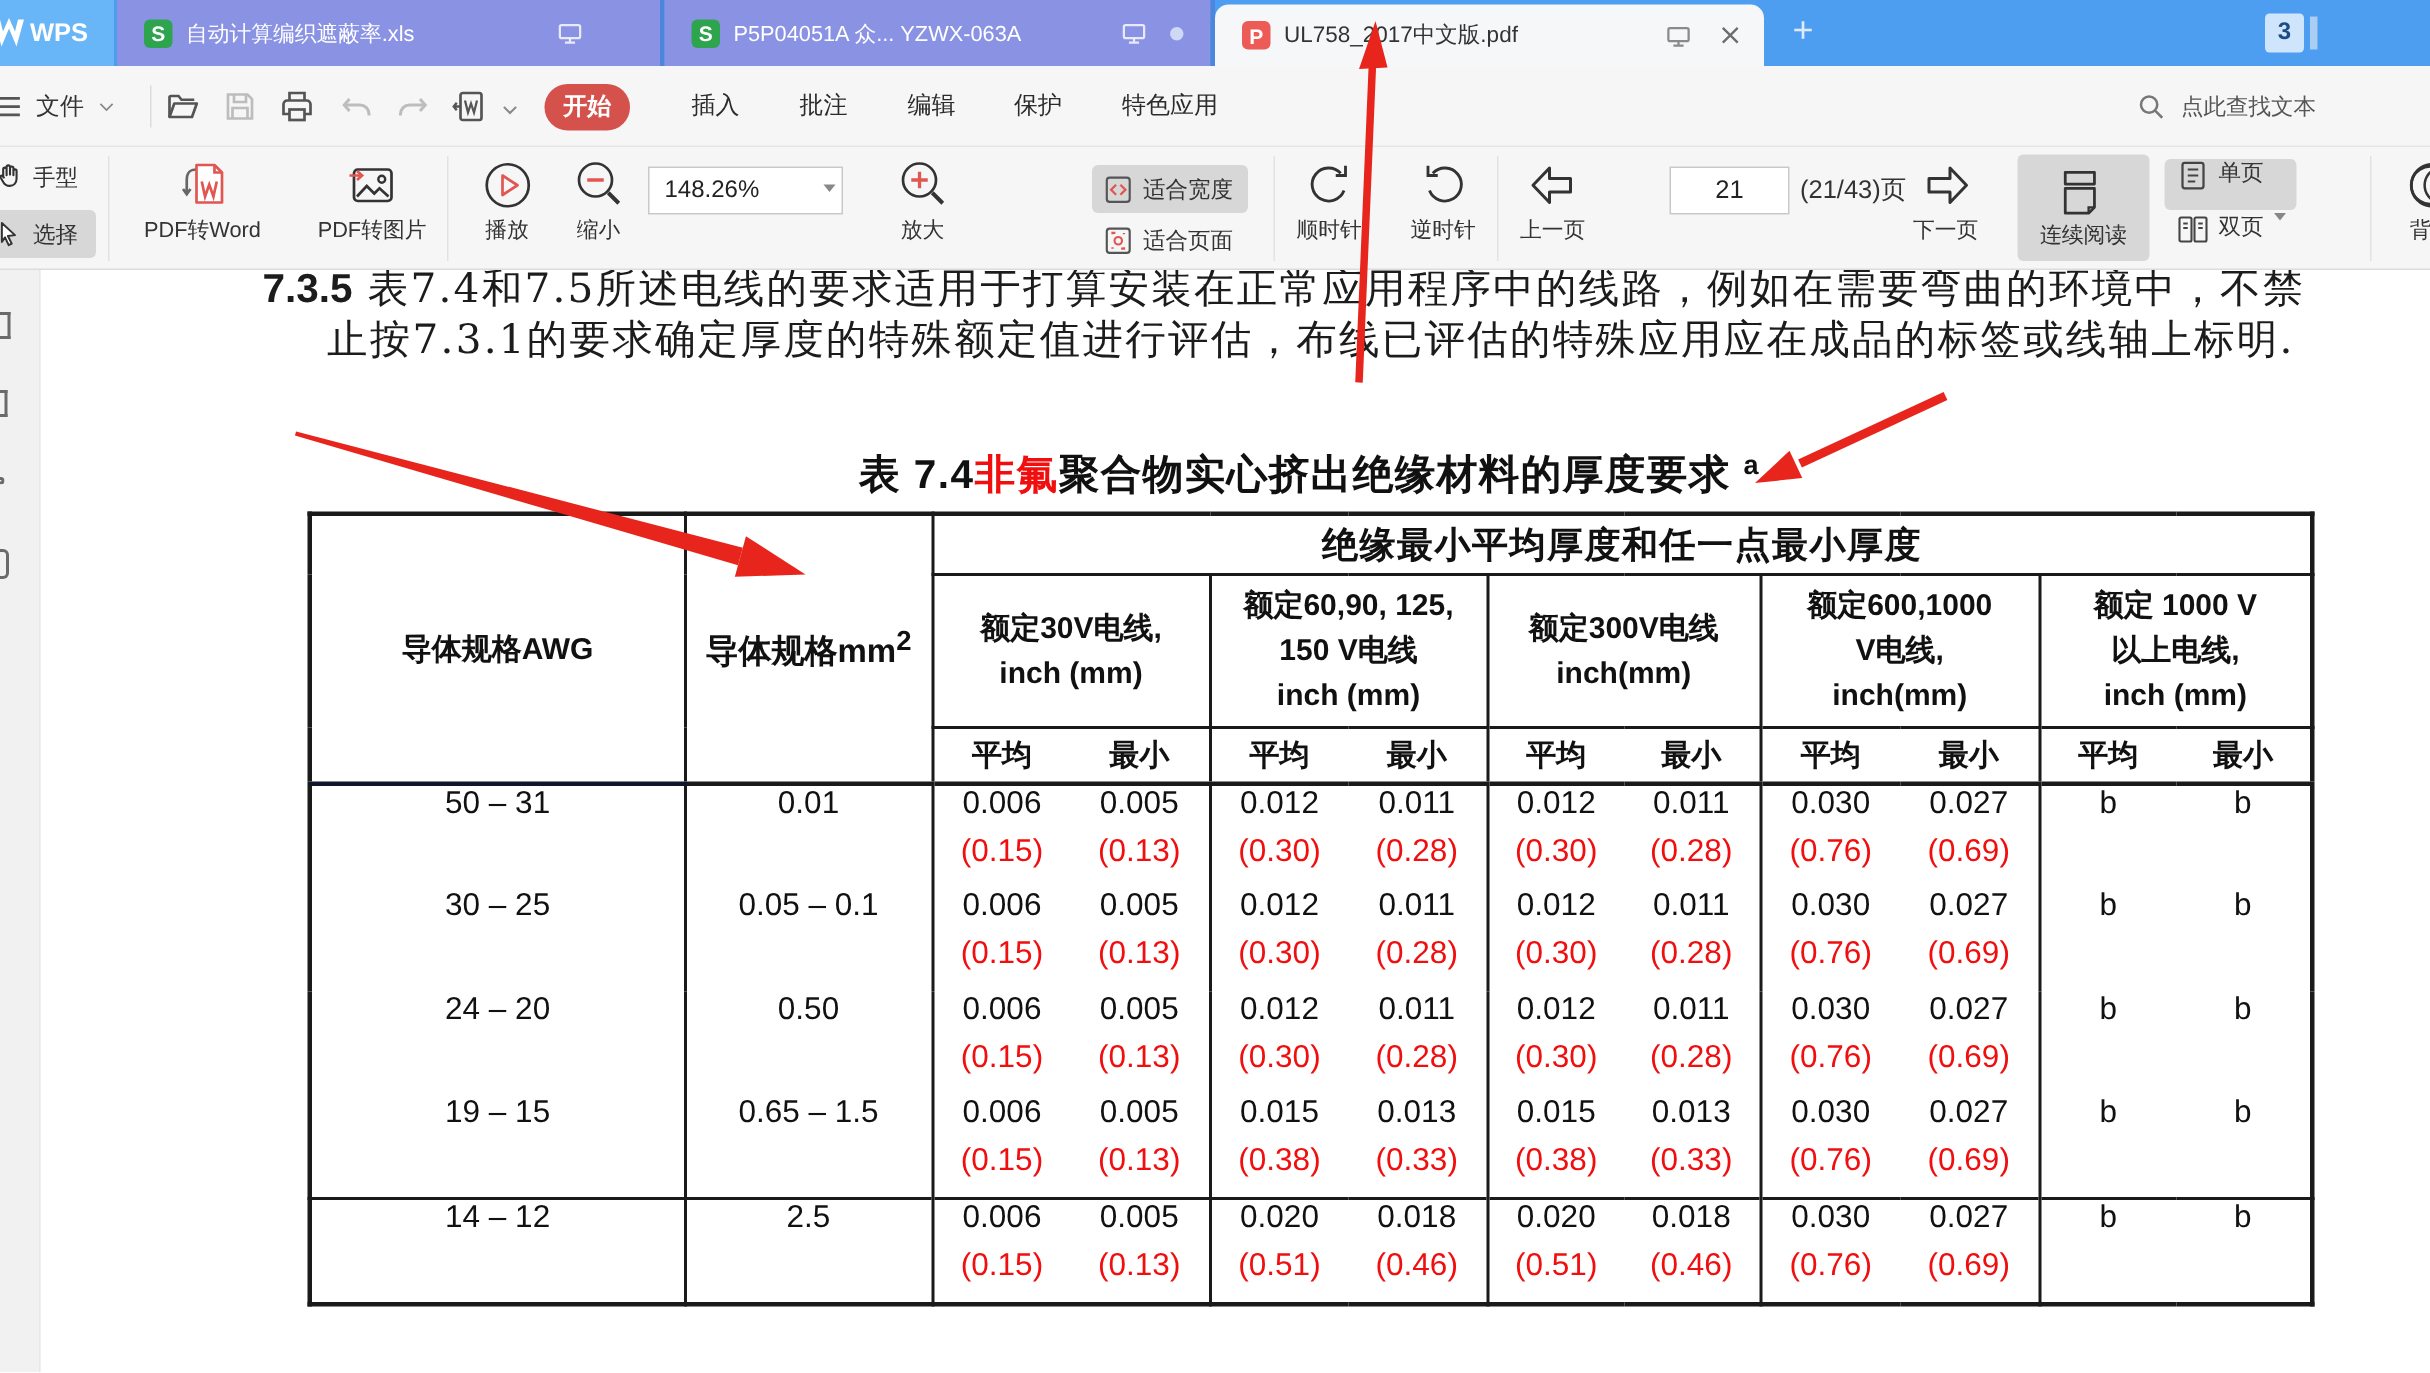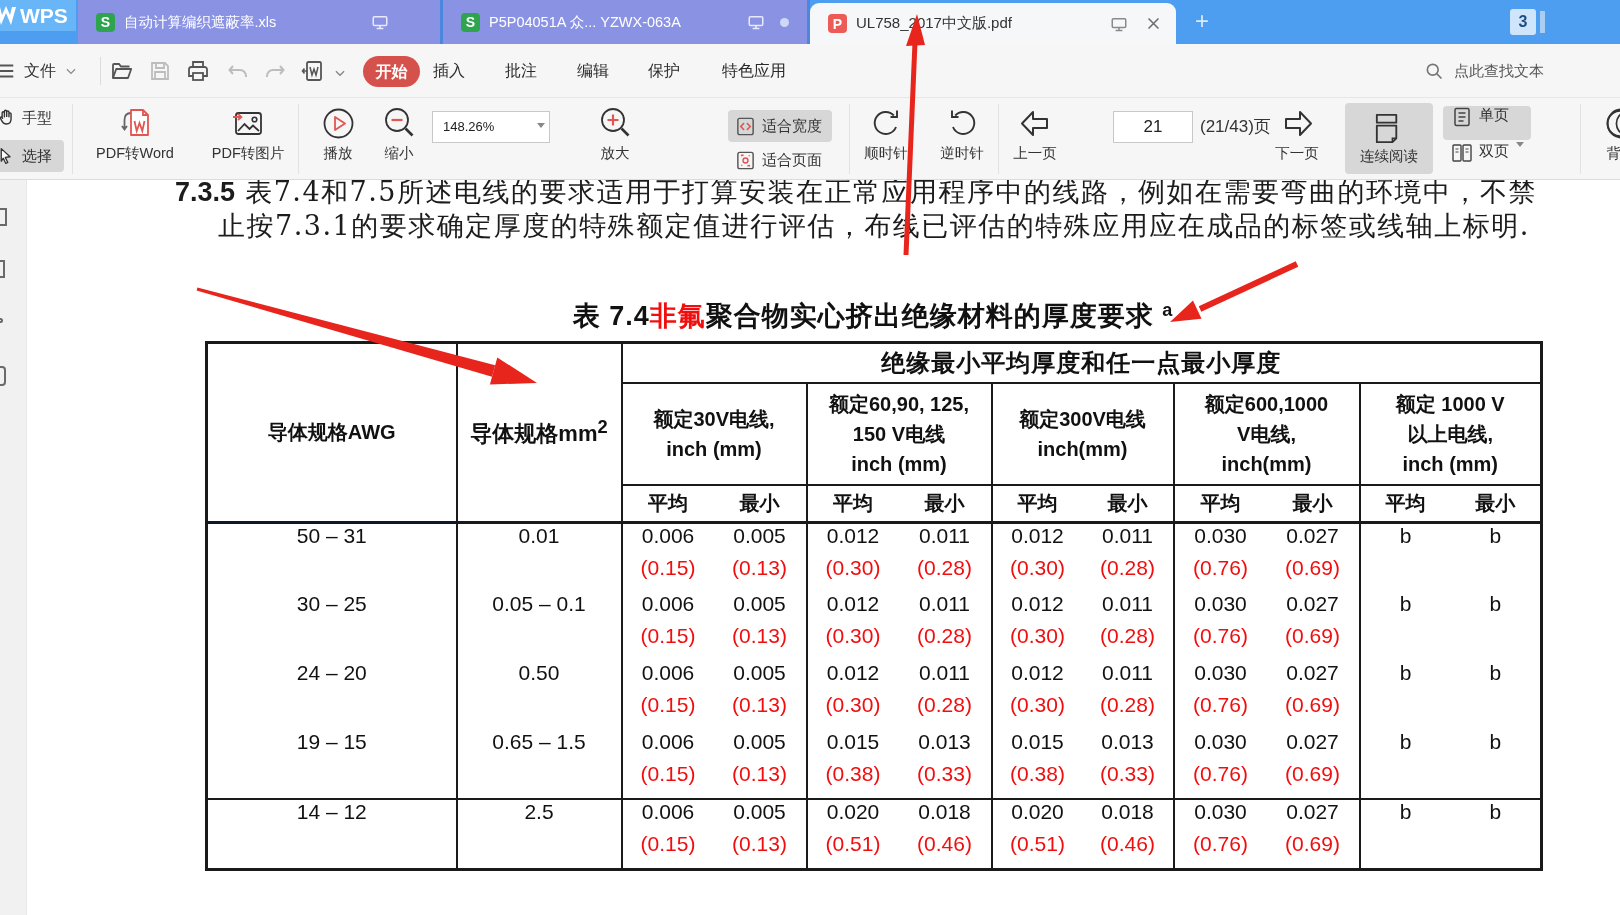--- a/index.html
+++ b/index.html
@@ -2,21 +2,21 @@
 <html><head>
 <meta charset="utf-8">
 <style>
   * { margin:0; padding:0; box-sizing:border-box; }
   html,body { width:1620px; height:915px; overflow:hidden; }
   body { font-family:"Liberation Sans",sans-serif; position:relative; background:#fff; }
   #app { position:absolute; left:0; top:0; width:1620px; height:915px; overflow:hidden; }
 
   
   .tabbar { position:absolute; left:0; top:0; width:1620px; height:44px; background:#4d9df0; }
-  .wps-block { position:absolute; left:0; top:0; width:76px; height:31px; background:#68b6f8; display:flex; align-items:center; color:#fff; font-weight:bold; font-size:21px; overflow:hidden; }
+  .wps-block { position:absolute; left:0; top:0; width:76px; height:44px; background:#68b6f8; display:flex; align-items:center; color:#fff; font-weight:bold; font-size:17px; overflow:hidden; }
   .wps-mark { margin-left:-6px; width:26px; height:24px; flex:none; }
   .tab { position:absolute; top:0; height:44px; display:flex; align-items:center; overflow:hidden; }
   .tab.inactive { background:#8a92e4; color:#fff; }
   .tab.inactive .tab-label { color:#fff; }
   .tab-sep { position:absolute; top:0; width:3px; height:44px; background:#4d86dd; }
   .tab.active { background:#f6f7f8; color:#333; border-radius:9px 9px 0 0; top:3px; height:41px; }
   .ficon { width:19px; height:19px; border-radius:4px; color:#fff; font-weight:bold; font-size:14px; display:flex; align-items:center; justify-content:center; flex:none; margin:0 9px 0 18px; font-family:"Liberation Sans",sans-serif; }
   .ficon.sheet { background:#2ea44e; }
   .ficon.pdf { background:#ec5b55; }
   .tab-label { font-size:14.5px; white-space:nowrap; }
@@ -24,33 +24,33 @@
   .newtab { position:absolute; left:1188px; top:8px; width:28px; height:28px; color:#dceafc; font-size:24px; line-height:26px; text-align:center; }
   .win-badge { position:absolute; left:1510px; top:9px; width:26px; height:26px; background:#cfe5fb; border-radius:3px; color:#1d4d86; font-size:16px; font-weight:bold; text-align:center; line-height:26px; }
   .win-bar { position:absolute; left:1540px; top:11px; width:5px; height:22px; background:#a9cef2; }
 
   
   .menubar { position:absolute; left:0; top:44px; width:1620px; height:54px; background:#f6f6f7; border-bottom:1px solid #e6e6e6; }
   .menu-file { position:absolute; left:0; top:0; height:54px; display:flex; align-items:center; color:#333; font-size:16px; }
   .mdiv { position:absolute; top:13px; width:1px; height:28px; background:#dcdcdc; }
   .qicon { position:absolute; top:15px; width:24px; height:24px; }
   .start-pill { position:absolute; left:363px; top:12px; width:57px; height:31px; background:#d4514c; border-radius:16px; color:#fff; font-size:16px; font-weight:bold; text-align:center; line-height:31px; }
-  .menu-item { position:absolute; top:0; height:54px; line-height:54px; color:#2b2b2b; font-size:16px; text-align:left; }
+  .menu-item { position:absolute; top:0; height:54px; line-height:54px; color:#2b2b2b; font-size:16px; text-align:right; }
   .search-box { position:absolute; left:1424px; top:0; height:54px; display:flex; align-items:center; color:#555; font-size:15px; }
   .search-box svg { width:20px; height:20px; margin-right:10px; }
 
   
   .toolbar { position:absolute; left:0; top:98px; width:1620px; height:82px; background:#f6f6f7; border-bottom:1px solid #dcdcdc; }
   .tdiv { position:absolute; top:6px; width:1px; height:70px; background:#e2e2e2; }
   .tool-sm { position:absolute; display:flex; align-items:center; font-size:15px; color:#333; }
   .tool-sm svg { width:21px; height:21px; margin-right:5px; flex:none; }
   .tool-big { position:absolute; top:4px; width:110px; height:74px; display:flex; flex-direction:column; align-items:center; color:#333; font-size:14.5px; }
   .tool-big svg { width:37px; height:37px; margin:3px 0 2px; }
   .selgrey { background:#d7d7d7; border-radius:4px; }
-  .combo { position:absolute; left:432px; top:13px; width:118px; height:32px; background:#fff; border:1px solid #c8c8c8; font-size:13px; color:#222; line-height:30px; padding-left:10px; }
+  .combo { position:absolute; left:432px; top:13px; width:130px; height:32px; background:#fff; border:1px solid #c8c8c8; font-size:16px; color:#222; line-height:30px; padding-left:10px; }
   .combo .dd { position:absolute; right:4px; top:11px; width:0; height:0; border-left:4px solid transparent; border-right:4px solid transparent; border-top:5px solid #888; }
   .fitbtn { position:absolute; left:728px; width:104px; height:32px; display:flex; align-items:center; font-size:15px; color:#333; }
   .fitbtn svg { width:21px; height:21px; margin:0 6px 0 7px; flex:none; }
   .pagebox { position:absolute; left:1113px; top:13px; width:80px; height:32px; background:#fff; border:1px solid #c8c8c8; font-size:17px; color:#222; text-align:center; line-height:30px; }
   .pageinfo { position:absolute; left:1200px; top:0; height:58px; line-height:58px; font-size:17px; color:#333; }
   .viewbtn { position:absolute; top:5px; height:71px; display:flex; flex-direction:column; align-items:center; justify-content:center; font-size:14.5px; color:#333; border-radius:4px; }
   .pill-sm { position:absolute; height:34px; display:flex; align-items:flex-start; font-size:15px; color:#333; border-radius:4px; }
   .pill-sm svg { width:22px; height:22px; margin:0 6px 0 8px; flex:none; }
 
   

